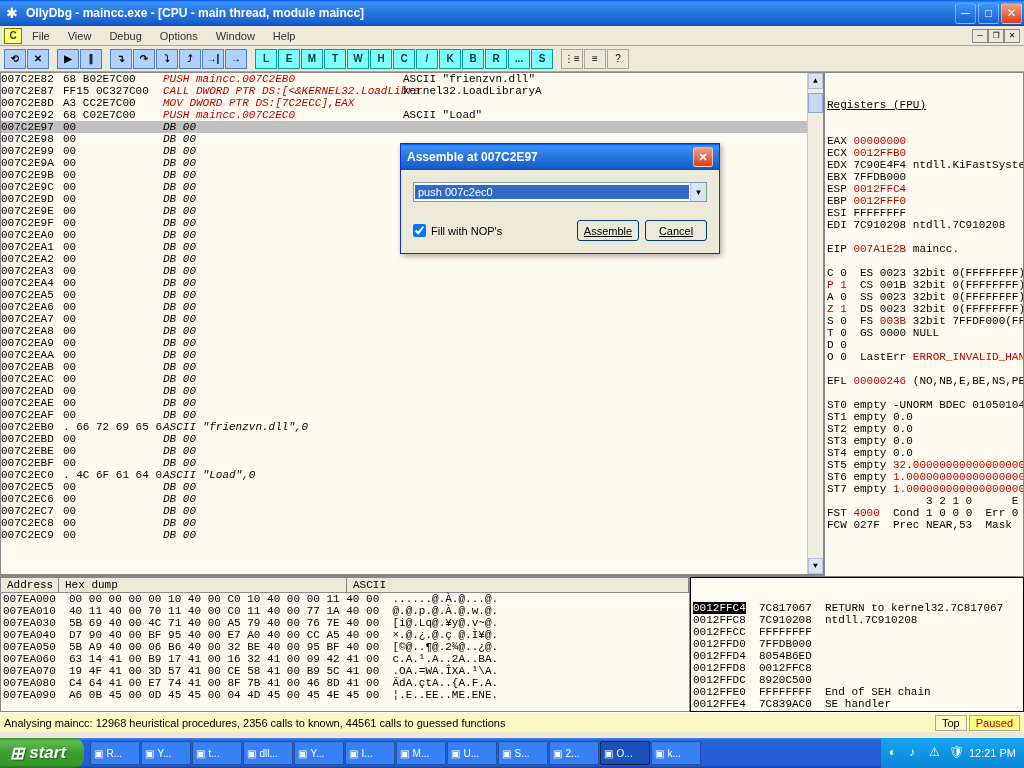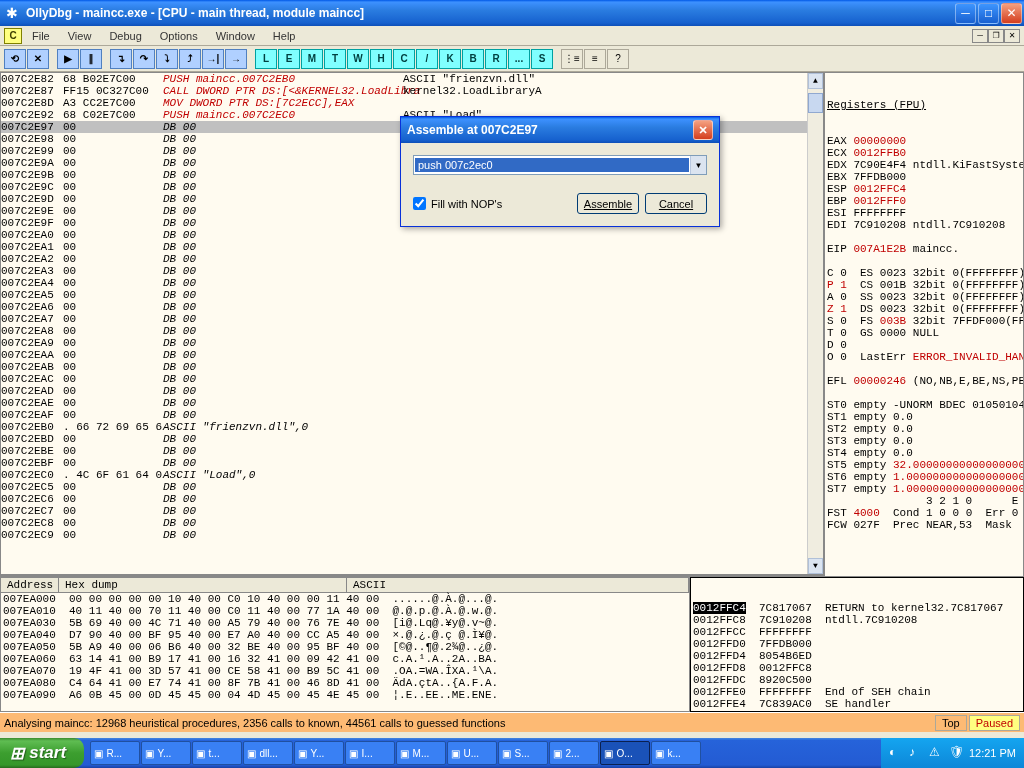--- a/index.html
+++ b/index.html
@@ -34,32 +34,32 @@
 .info-pane { height: 40px; background: #fffbf0; border-bottom: 2px solid #888; }
 .regs-pane { width: 200px; background: #fffbf0; border: 1px solid #888; font-family: 'Courier New', monospace; font-size: 11px; line-height: 12px; padding: 2px; overflow: hidden; white-space: pre; }
 .regs-pane .hdr { text-decoration: underline; }
 .lower { display: flex; height: 135px; }
 .dump-pane { width: 690px; background: #fffbf0; border: 1px solid #888; font-family: 'Courier New', monospace; font-size: 11px; line-height: 12px; overflow: hidden; }
 .dump-hdr { display: flex; background: #ece9d8; border-bottom: 1px solid #888; }
 .dump-hdr div { border-right: 1px solid #888; padding: 1px 6px; }
 .dump-row { display: flex; white-space: pre; padding-left: 2px; }
 .stack-pane { flex: 1; background: #fffbf0; border: 1px solid #000000; font-family: 'Courier New', monospace; font-size: 11px; line-height: 12px; overflow: hidden; white-space: pre; padding-left: 2px; }
 .stack-pane .sel { background: #000; color: #fff; display: inline; }
-.statusbar { height: 20px; background: #fdba74; border-top: 1px solid #fff; display: flex; align-items: center; padding: 0 4px; font-size: 11px; }
+.statusbar { height: 20px; background: #fef9c3; border-top: 1px solid #fff; display: flex; align-items: center; padding: 0 4px; font-size: 11px; }
 .statusbar .sp { margin-left: auto; display: flex; gap: 2px; }
 .statusbar .sp div { border: 1px solid #aca899; padding: 1px 6px; }
 .statusbar .sp .paused { background: #ffff80; color: #c00000; }
 .taskbar { position: absolute; bottom: 0; left: 0; right: 0; height: 30px; background: linear-gradient(to bottom, #3168d5 0%, #4993e6 3%, #2663da 6%, #235bd3 90%, #1941a5 100%); display: flex; align-items: center; }
 .startbtn { height: 30px; padding: 0 18px 0 10px; background: linear-gradient(to bottom, #3c8b30 0%, #5fbd52 10%, #3c9e2f 50%, #35972a 90%, #276b1e 100%); border-radius: 0 10px 10px 0; color: white; font-weight: bold; font-style: italic; font-size: 17px; display: flex; align-items: center; gap: 5px; text-shadow: 1px 1px 1px #0006; }
 .taskitems { display: flex; gap: 1px; padding: 0 6px; flex: 1; overflow: hidden; }
 .taskitem { height: 24px; min-width: 50px; max-width: 60px; background: #3980f4; border: 1px solid #2050a0; border-radius: 2px; color: white; font-size: 10px; display: flex; align-items: center; padding: 0 3px; gap: 3px; overflow: hidden; white-space: nowrap; }
 .taskitem.active { background: #1a52b8; border-color: #0a2050; }
 .tray { height: 30px; background: linear-gradient(to bottom, #14a5f0 0%, #0d87d8 100%); display: flex; align-items: center; padding: 0 8px; gap: 4px; color: white; font-size: 11px; }
 .tray .ic { width: 16px; height: 16px; font-size: 12px; }
-.dialog { position: absolute; left: 400px; top: 116px; width: 320px; background: #ece9d8; border: 1px solid #0831d9; box-shadow: 2px 2px 6px #0005; }
+.dialog { position: absolute; left: 400px; top: 143px; width: 320px; background: #ece9d8; border: 1px solid #0831d9; box-shadow: 2px 2px 6px #0005; }
 .dialog .dtitle { height: 26px; background: linear-gradient(to bottom, #0058e6 0%, #3d91ff 8%, #2a7ce0 40%, #1661ce 88%, #0d4fb8 100%); color: white; font-weight: bold; font-size: 12px; display: flex; align-items: center; padding: 0 6px; }
 .dialog .dtitle .x { margin-left: auto; width: 20px; height: 20px; background: linear-gradient(to bottom, #f4a080, #d43e1e); border: 1px solid #fff8; border-radius: 3px; display: flex; align-items: center; justify-content: center; font-size: 11px; }
 .dialog .dbody { padding: 12px; }
 .dialog .combo { width: 100%; height: 20px; border: 1px solid #7f9db9; background: white; display: flex; align-items: center; }
 .dialog .combo .sel { flex: 1; background: #316ac5; color: white; padding: 1px 3px; margin: 1px; font-size: 11px; }
 .dialog .combo .arr { width: 16px; height: 18px; background: #dbe4f0; border-left: 1px solid #b8c8e0; display: flex; align-items: center; justify-content: center; font-size: 8px; }
 .dialog .dctrl { display: flex; margin-top: 18px; gap: 40px; }
 .dialog .chk { display: flex; align-items: center; gap: 5px; }
 .dialog .chk input { width: 13px; height: 13px; }
 .dialog .dbtns { margin-left: auto; display: flex; gap: 6px; text-decoration: underline; }

